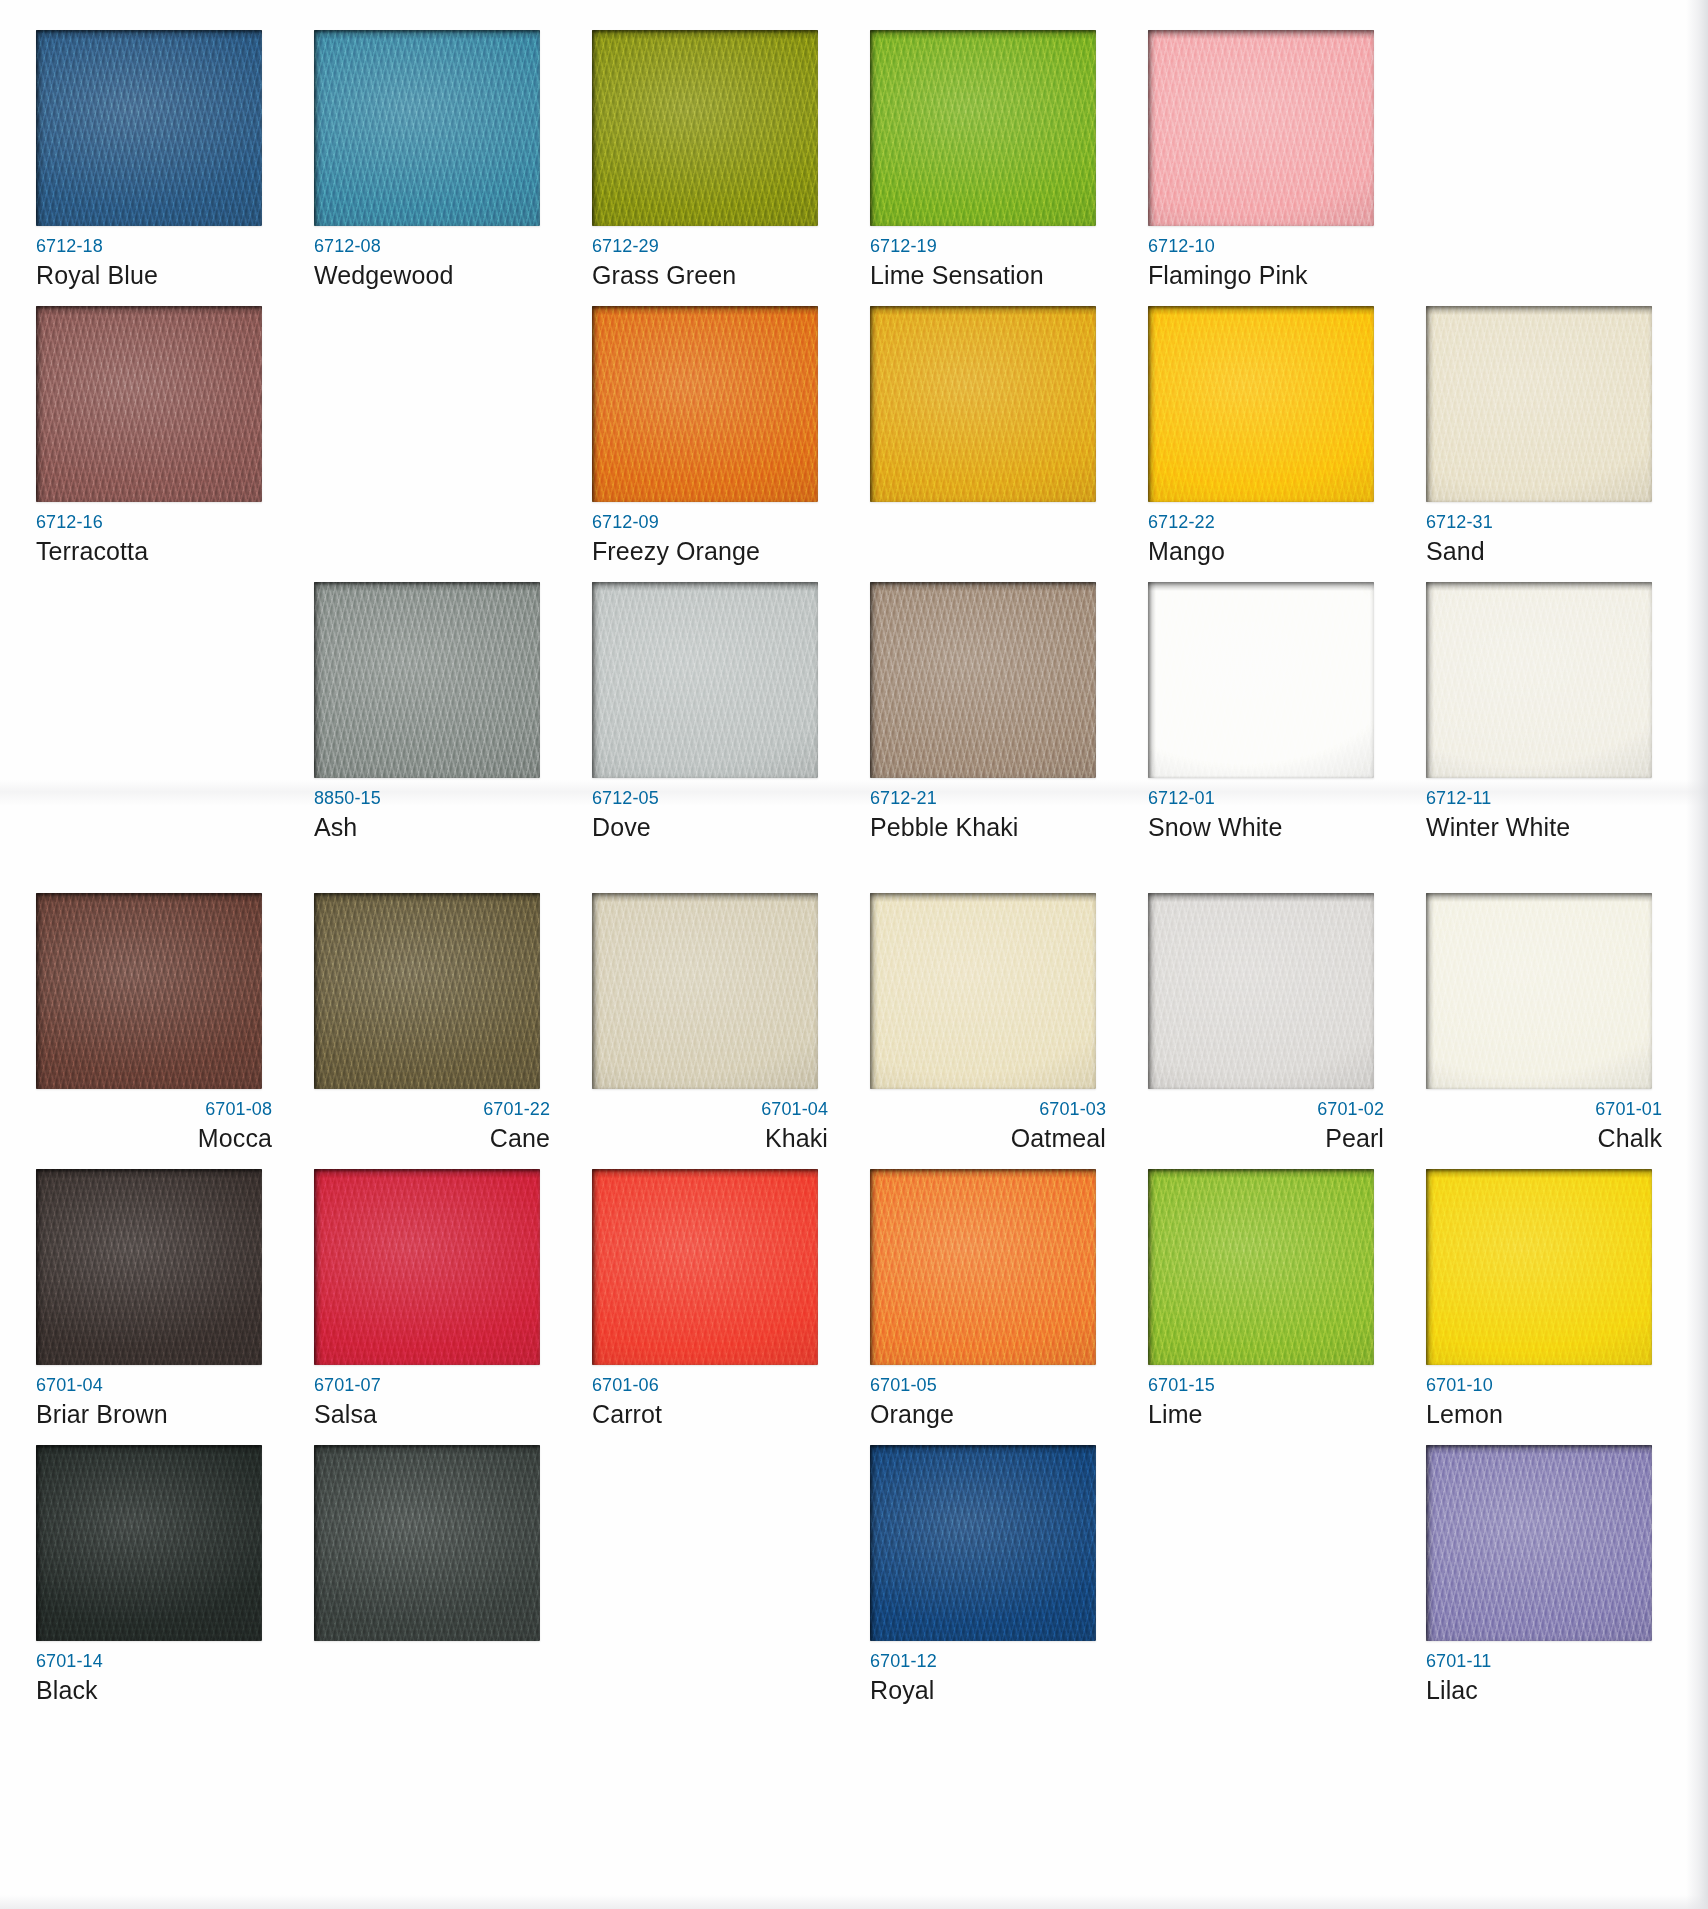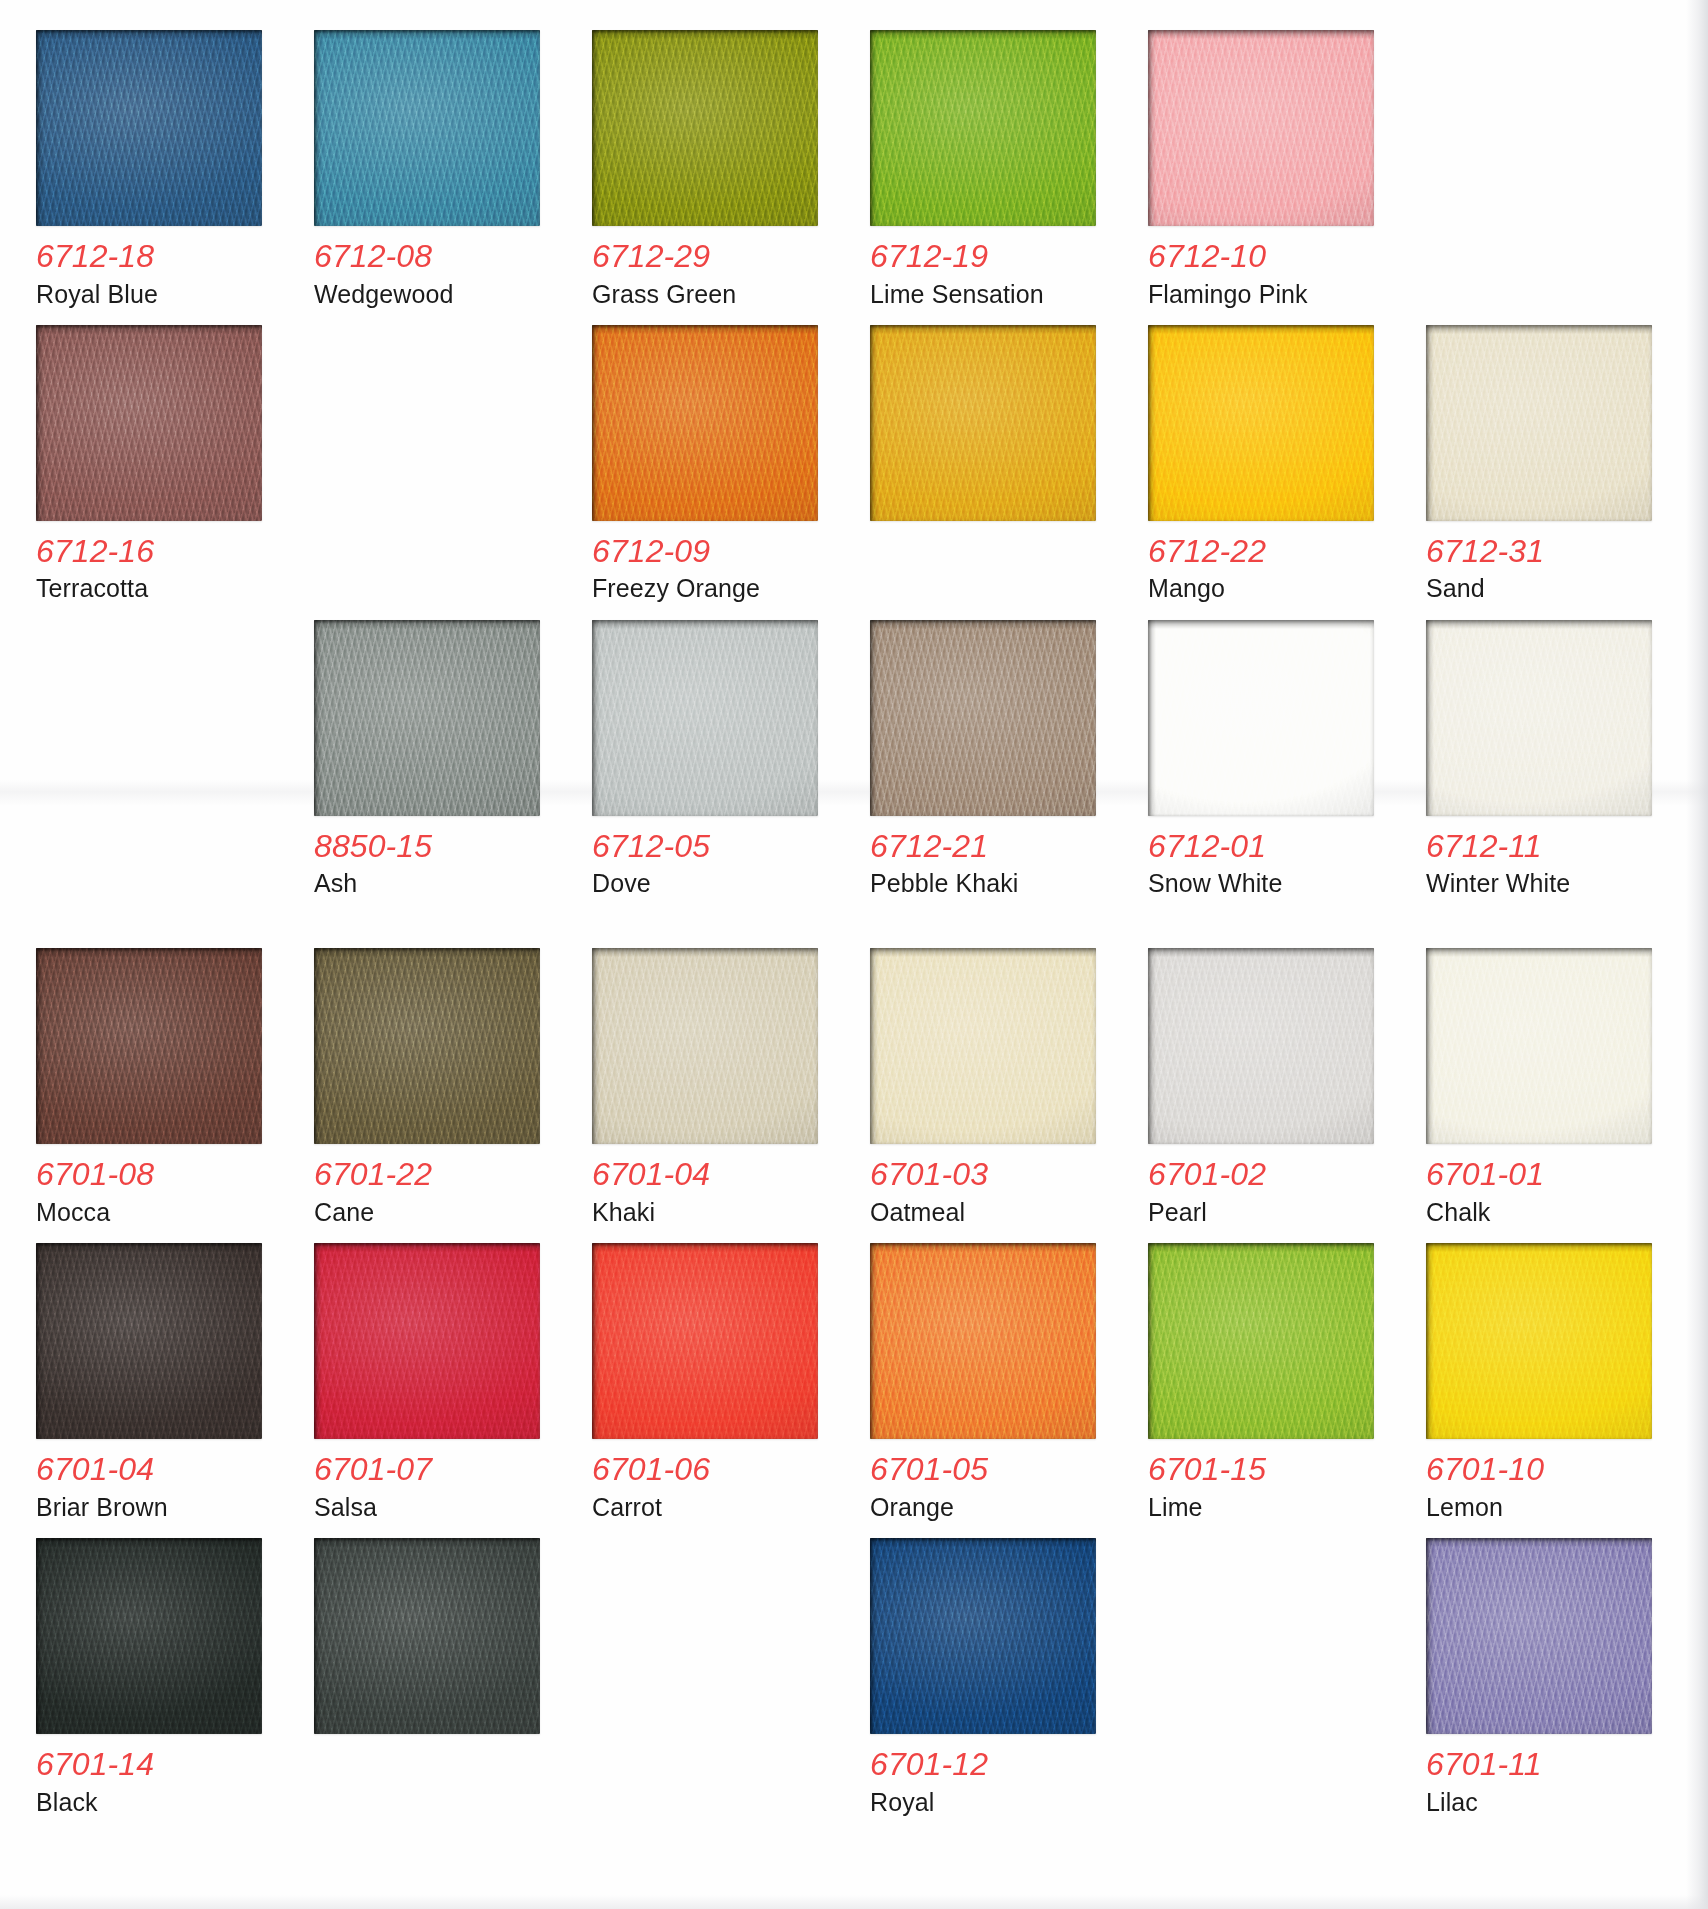--- a/index.html
+++ b/index.html
@@ -127,25 +127,24 @@
       linear-gradient(to bottom, rgba(0,0,0,0.38) 0px, rgba(0,0,0,0.16) 4px, rgba(0,0,0,0) 9px),
       linear-gradient(to right, rgba(0,0,0,0.34) 0px, rgba(0,0,0,0.12) 4px, rgba(0,0,0,0) 8px);
     pointer-events: none;
   }
 
   .labels {
     padding-top: 9px;
     line-height: 1.33;
   }
   .code {
-    font-size: 32px;
+    font-size: 18px;
     letter-spacing: 0.1px;
-    color: #ef4444;
+    color: #0369a1;
     white-space: nowrap;
-    font-style: italic;
   }
   .name {
     font-size: 25px;
     letter-spacing: 0.1px;
     color: #1b1b1b;
     white-space: nowrap;
   }
 
   .cell.empty .swatch-wrap,
   .cell.empty .labels { visibility: hidden; }
@@ -307,21 +306,21 @@
           </div>
           <div class="labels">
             <div class="code">6712-11</div>
             <div class="name">Winter White</div>
           </div>
         </div>
       </div>
     </div>
 
   <div class="grid-section" id="section-1" style="padding-top:34px;">
-      <div class="row" style="margin-bottom: 14px;">
+      <div class="row" style="margin-bottom: 14px; text-align: right;">
         <div class="cell">
           <div class="swatch-wrap" style="height: 196px;">
             <div class="swatch" style="background-color: rgb(107, 66, 56);"></div>
           </div>
           <div class="labels">
             <div class="code">6701-08</div>
             <div class="name">Mocca</div>
           </div>
         </div>
         <div class="cell">

